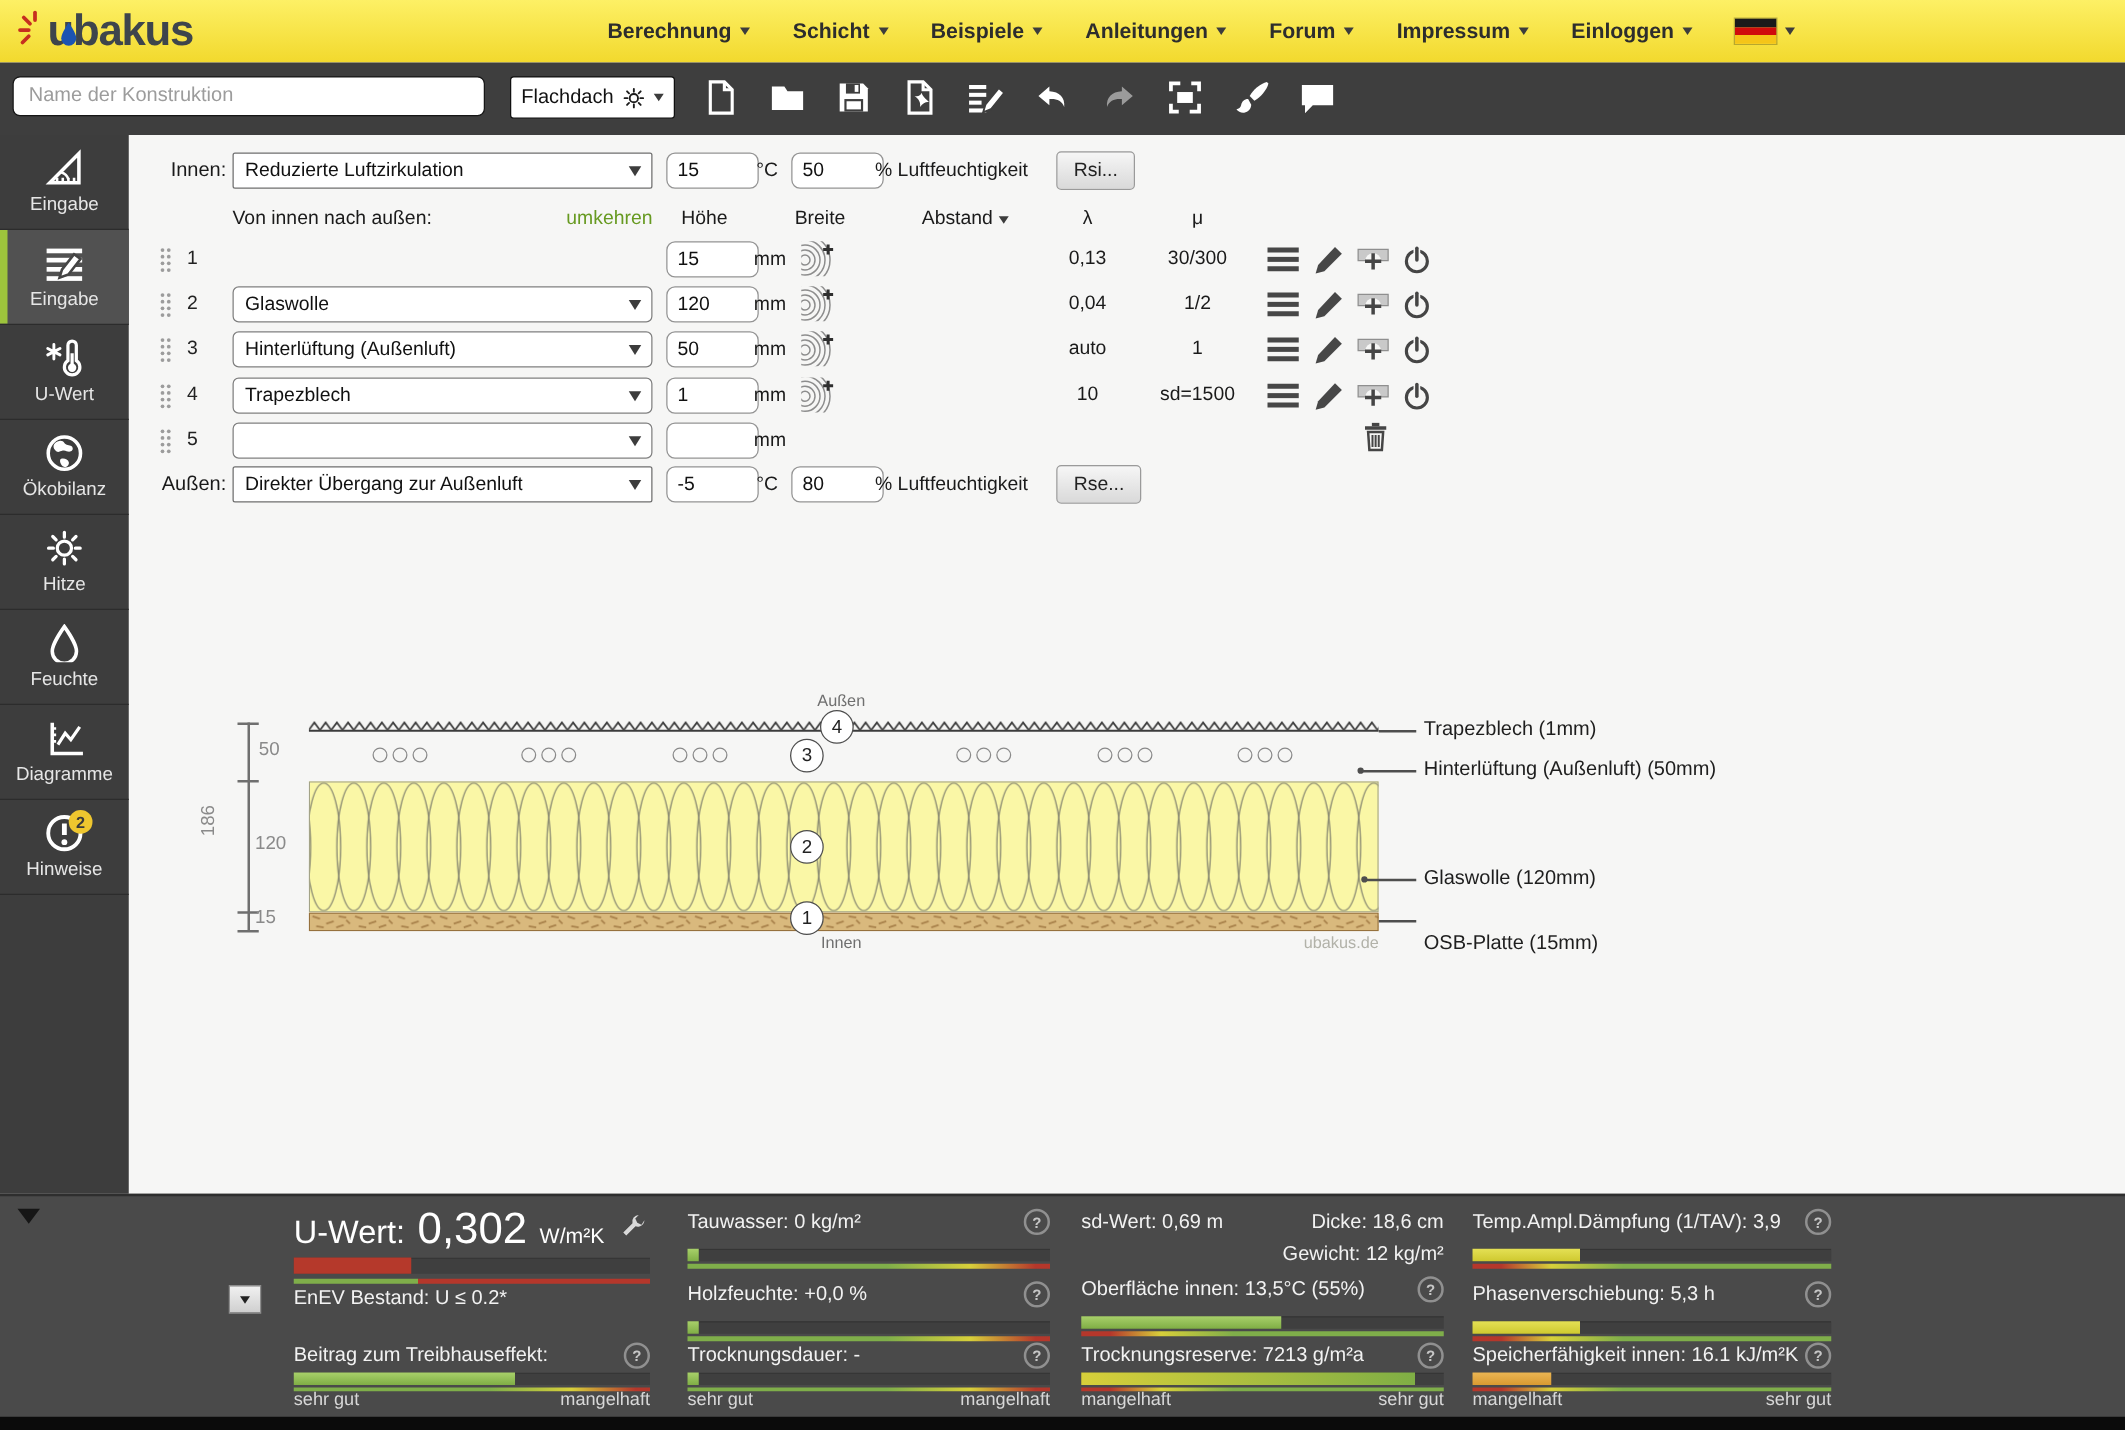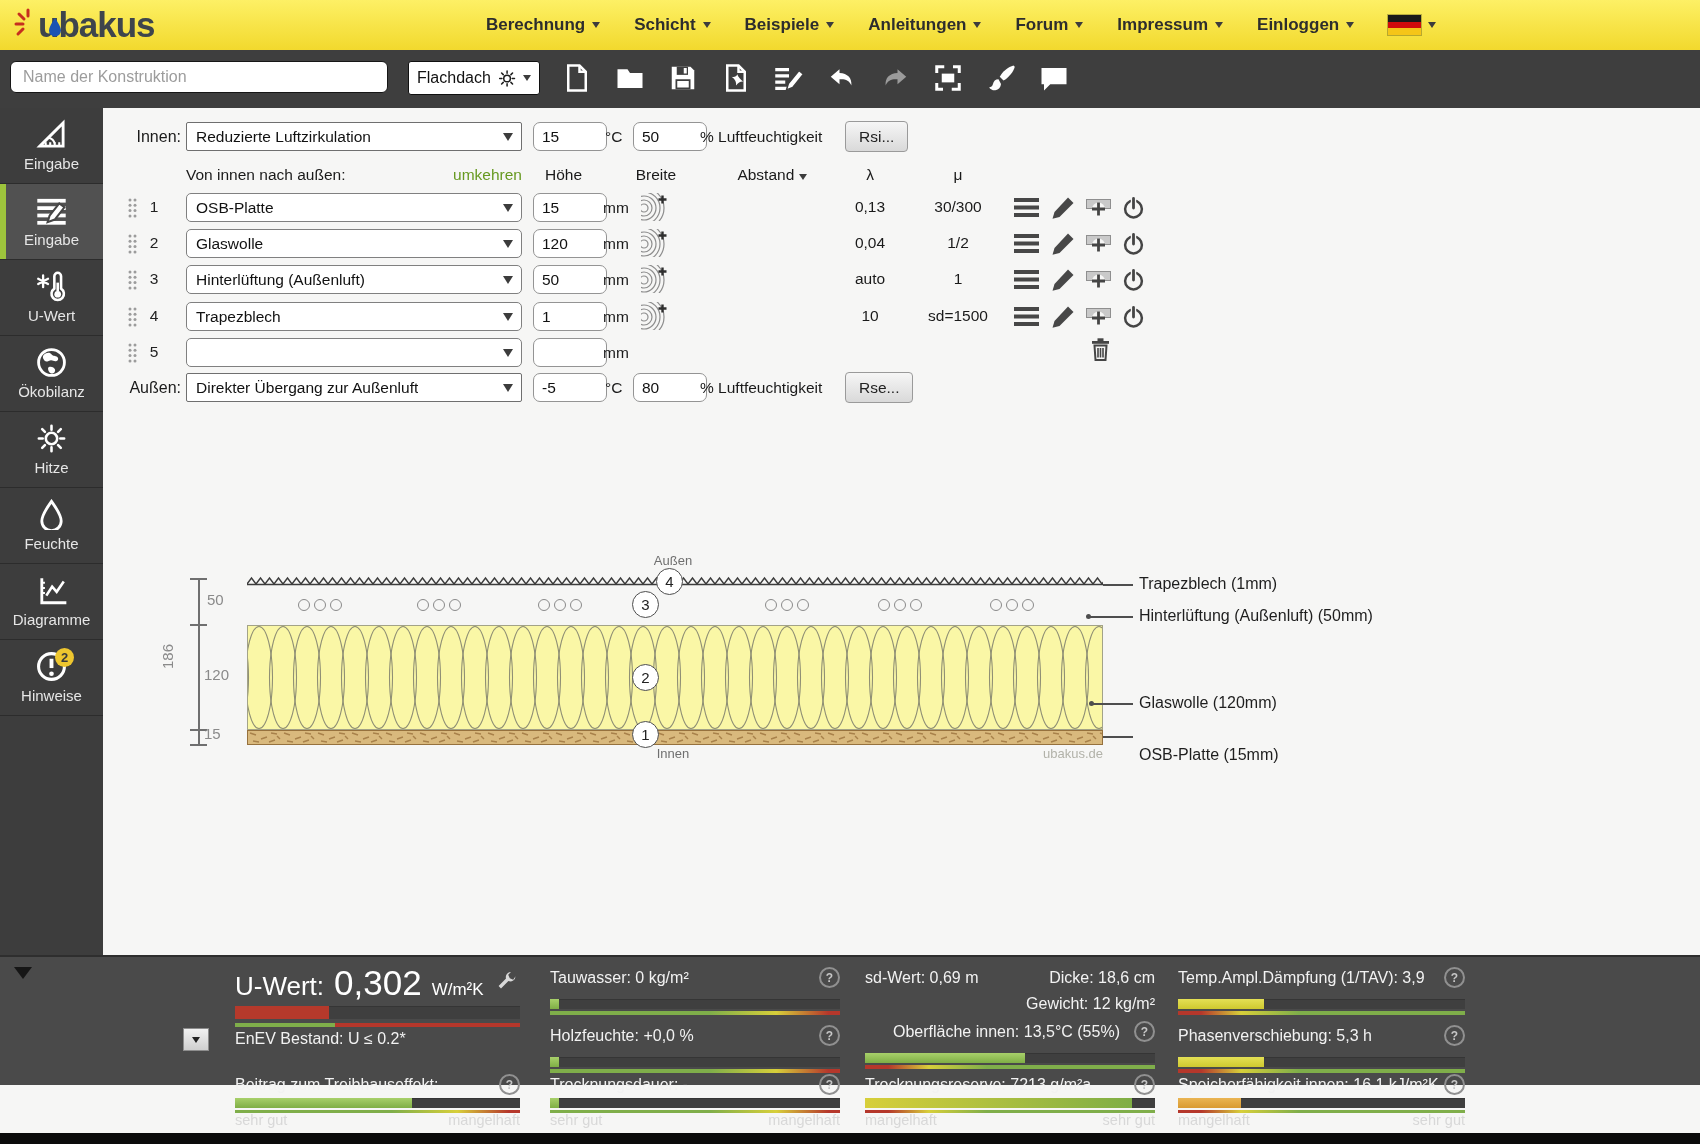--- a/index.html
+++ b/index.html
@@ -85,21 +85,21 @@
   .aircirc{display:inline-block;width:12px;height:12px;border:1.5px solid #8a8a8a;border-radius:50%;
            margin-right:4px;box-sizing:border-box;}
   .airgrp{position:absolute;top:489px;}
 
   
   #notice{position:absolute;left:0;right:0;top:827px;text-align:center;font-size:16px;}
   #notice .red{color:#9c1313;}
   #notice .lnk{color:#3f7d1f;cursor:pointer;}
 
   
-  #results{position:absolute;left:0;top:955px;width:1700px;height:130px;background:#4a4a4a;border-top:2px solid #2e2e2e;box-sizing:border-box;}
+  #results{position:absolute;left:0;top:955px;width:1700px;height:178px;background:#4a4a4a;border-top:2px solid #2e2e2e;box-sizing:border-box;}
   .rcol{position:absolute;top:0;height:178px;}
   .res-label{position:absolute;font-size:16px;color:#f2f2f2;white-space:nowrap;}
   .track{position:absolute;height:10px;background:#3f3f3f;box-shadow:inset 0 1px 0 #353535;width:100%;}
   .fill{height:100%;}
   .strip{position:absolute;height:4px;width:100%;}
   .qm{position:absolute;width:17px;height:17px;border:2px solid #909090;border-radius:50%;color:#c6c6c6;
       font-size:12px;font-weight:bold;display:flex;align-items:center;justify-content:center;cursor:pointer;}
   .scale-l{position:absolute;top:155px;font-size:14.5px;color:#d8d8d8;}
   .g-red{background:#b5392b;}
   .g-green{background:linear-gradient(#a8d06a,#7fae45);}
@@ -428,24 +428,20 @@
     <div class="hdr" style="left:523px;top:58px;width:60px;">Breite</div>
     <div class="hdr" style="left:629px;top:58px;width:80px;"><span>Abstand</span> <span class="caret" style="display:inline-block;border-top-color:#3c3c3c;"></span></div>
     <div class="hdr" style="left:727px;top:58px;width:80px;">λ</div>
     <div class="hdr" style="left:815px;top:58px;width:80px;">μ</div>
 
     <div class="lrow" style="top:85px;">
       <span class="drag"><svg width="11" height="22">
             <use href="#i-drag"></use>
           </svg></span>
       <span class="rnum">1</span>
-      <div class="selbox">
-          <span class="sval">OSB-Platte</span>
-          <span class="selcaret"></span>
-        </div>
       <input class="ninp" value="15" style="">
       <span class="unit">mm</span>
       <span class="wood"><svg width="28" height="28">
             <use href="#i-wood"></use>
           </svg></span>
       <span class="lam">0,13</span>
       <span class="muv">30/300</span>
       <span class="rowic ic1"><svg>
             <use href="#i-menu3"></use>
           </svg></span>
@@ -729,21 +725,21 @@
         </div>
       <div class="strip s-g2r" style="top:153px;height:3px;"></div>
       <div class="scale-l" style="left:0;">sehr gut</div>
       <div class="scale-l" style="right:0;">mangelhaft</div>
     </div>
 
     <div class="rcol" style="left:865px;width:290px;">
       <div class="res-label" style="top:12px;">sd-Wert: 0,69 m</div>
       <div class="res-label" style="top:12px;right:0;text-align:right;">Dicke: 18,6 cm</div>
       <div class="res-label" style="top:38px;right:0;text-align:right;">Gewicht: 12 kg/m²</div>
-      <div class="res-label" style="top:66px;margin-left:28px;">Oberfläche innen: 13,5°C (55%)</div>
+      <div class="res-label" style="top:66px;">Oberfläche innen: 13,5°C (55%)</div>
       <div class="qm" style="right:0;top:64px;">
           <span>?</span>
         </div>
       <div class="track" style="top:96px;">
           <div class="fill g-green" style="width:55%;"></div>
         </div>
       <div class="strip s-r2g" style="top:108px;"></div>
       <div class="res-label" style="top:119px;">Trocknungsreserve: 7213 g/m²a</div>
       <div class="qm" style="right:0;top:117px;">
           <span>?</span>

